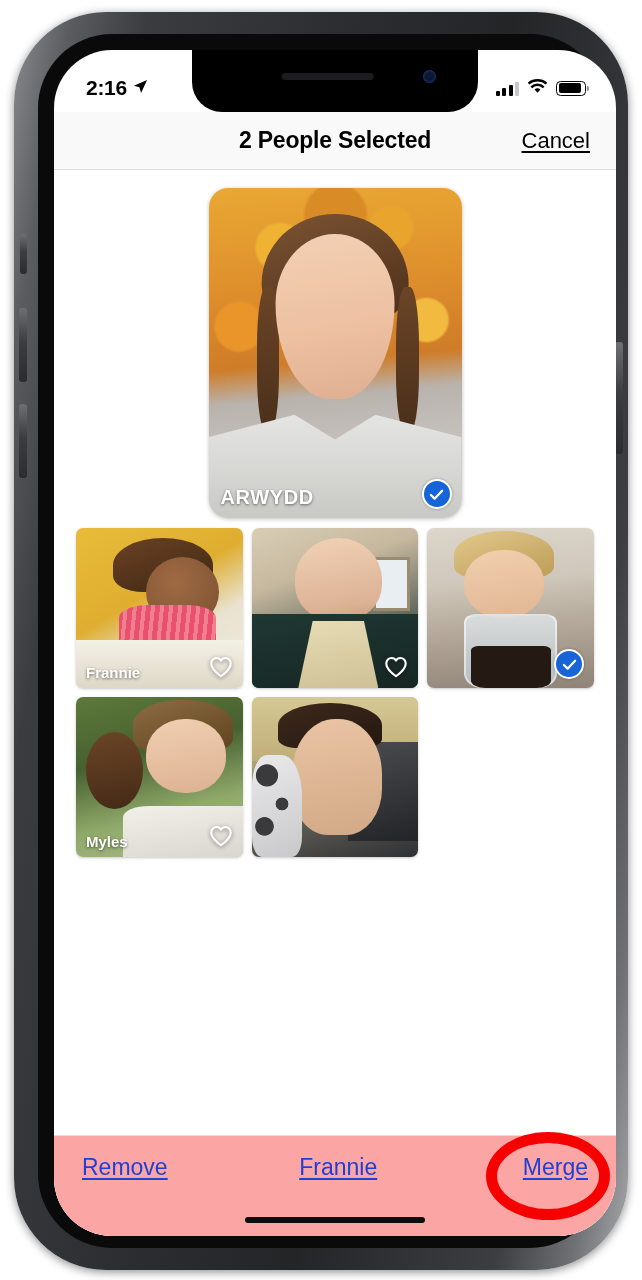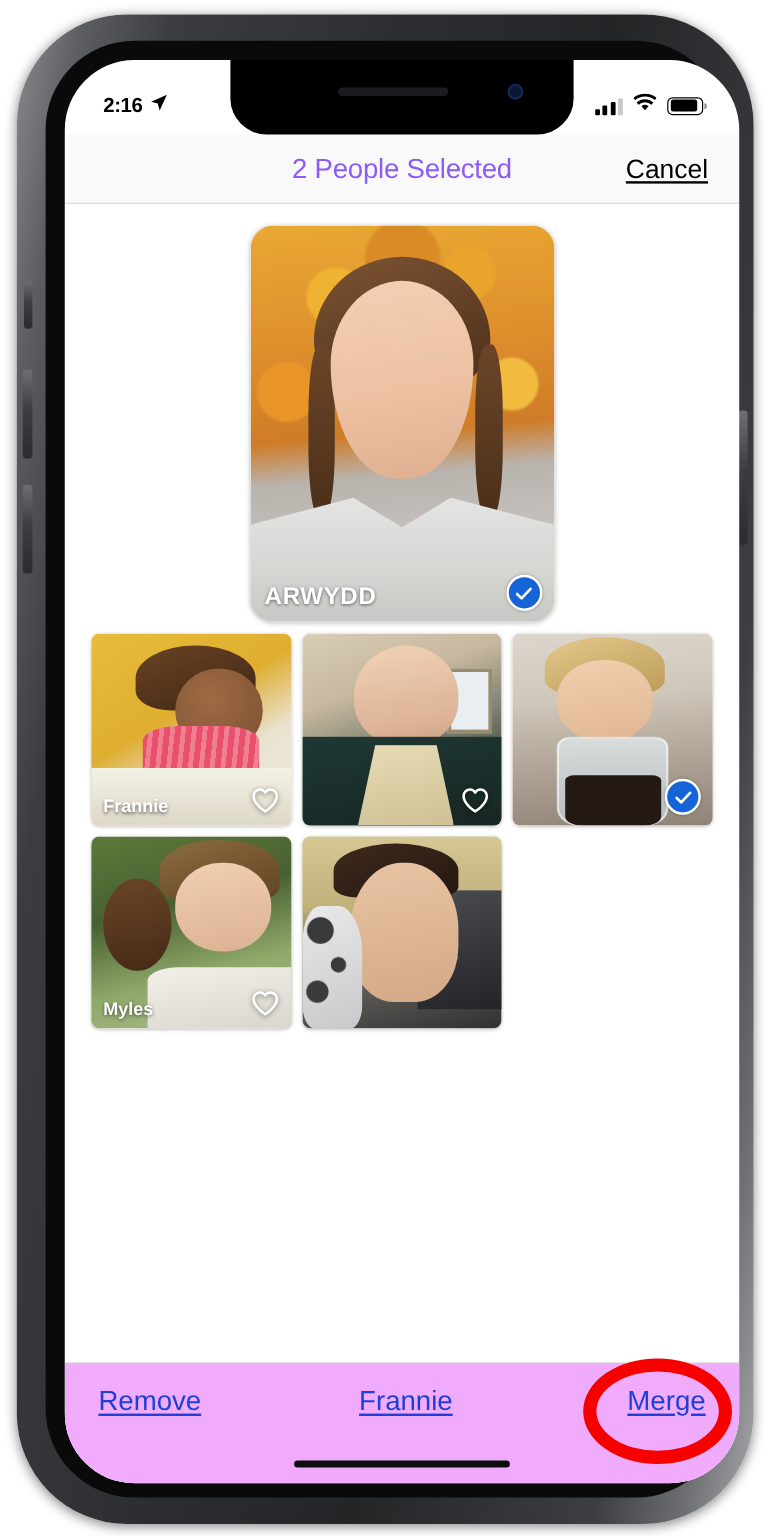--- a/index.html
+++ b/index.html
@@ -101,21 +101,21 @@
     align-items: center;
     justify-content: space-between;
     padding: 14px 30px 0 32px;
   }
   #status-left {
     display: flex;
     align-items: center;
     gap: 6px;
   }
   #status-time {
-    font-size: 17px;
+    font-size: 21px;
     font-weight: bold;
     color: #000;
     letter-spacing: -0.3px;
   }
   #loc-arrow { display: block; }
   #status-right {
     display: flex;
     align-items: center;
     gap: 9px;
   }
@@ -156,22 +156,22 @@
     height: 58px;
     background: #f9f9f9;
     border-bottom: 1px solid #dcdcdd;
     z-index: 25;
     display: flex;
     align-items: center;
     justify-content: center;
   }
   #nav-title {
     font-size: 23px;
-    font-weight: normal;
-    color: #8b5cf6;
+    font-weight: bold;
+    color: #000000;
     letter-spacing: -0.2px;
   }
   #cancel-button {
     position: absolute;
     right: 26px;
     top: 50%;
     transform: translateY(-50%);
     font-size: 22px;
     color: #000000;
     text-decoration: underline;
@@ -265,21 +265,21 @@
     box-shadow: 0 1px 3px rgba(0,0,0,0.22);
   }
   .grid-cell .name-label { font-size: 15px; left: 10px; bottom: 7px; }
 
   
   #bottom-toolbar {
     position: absolute;
     left: 0; right: 0;
     bottom: 0;
     height: 101px;
-    background: #f0abfc;
+    background: #fca5a5;
     border-top: 1px solid #e2e2e3;
     z-index: 28;
     display: flex;
     align-items: flex-start;
     justify-content: space-between;
     padding: 18px 28px 0 28px;
   }
   .toolbar-link {
     font-size: 23px;
     color: #1f3fd6;

